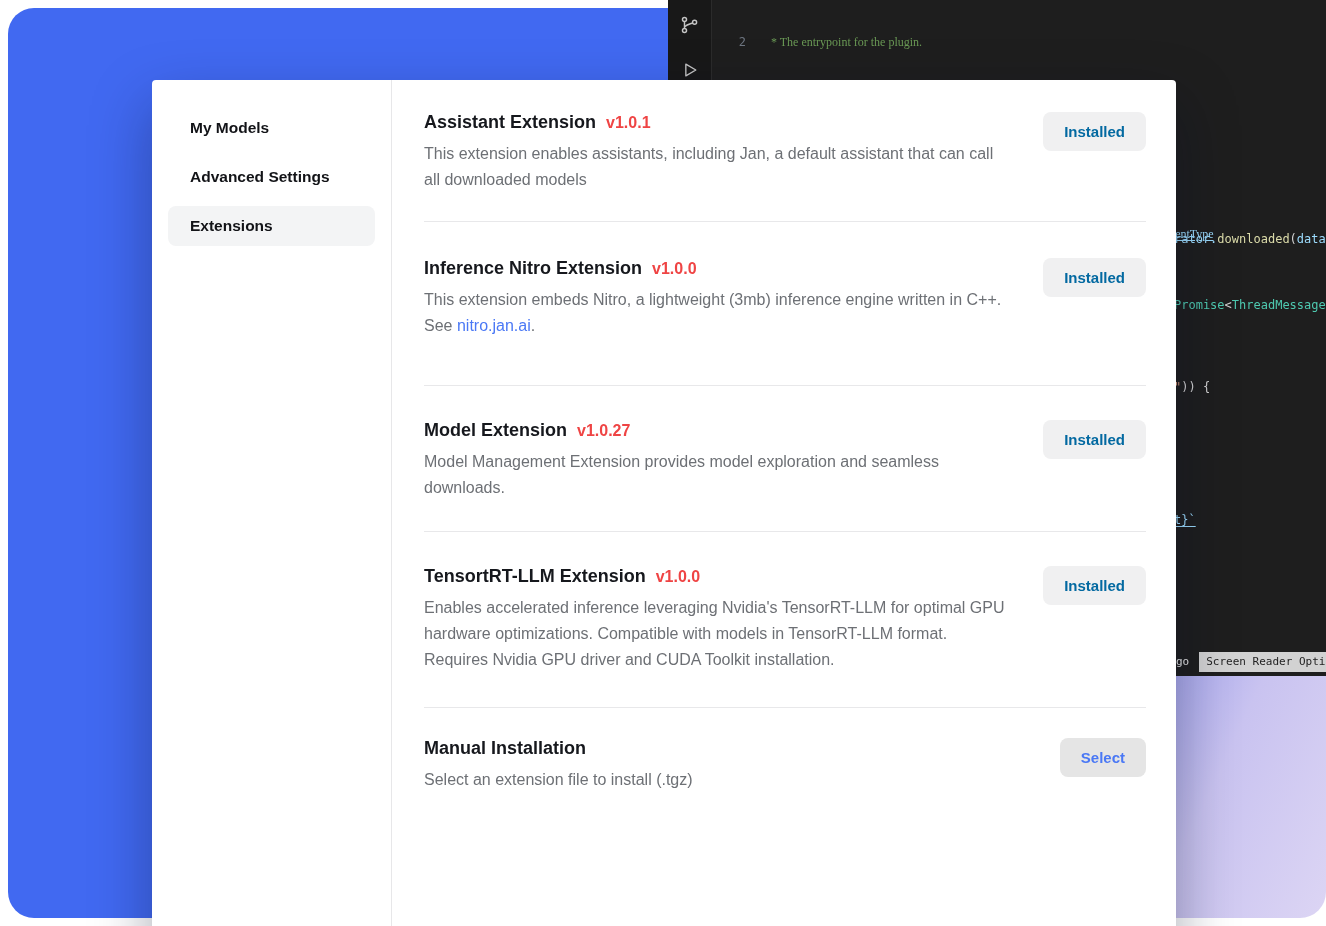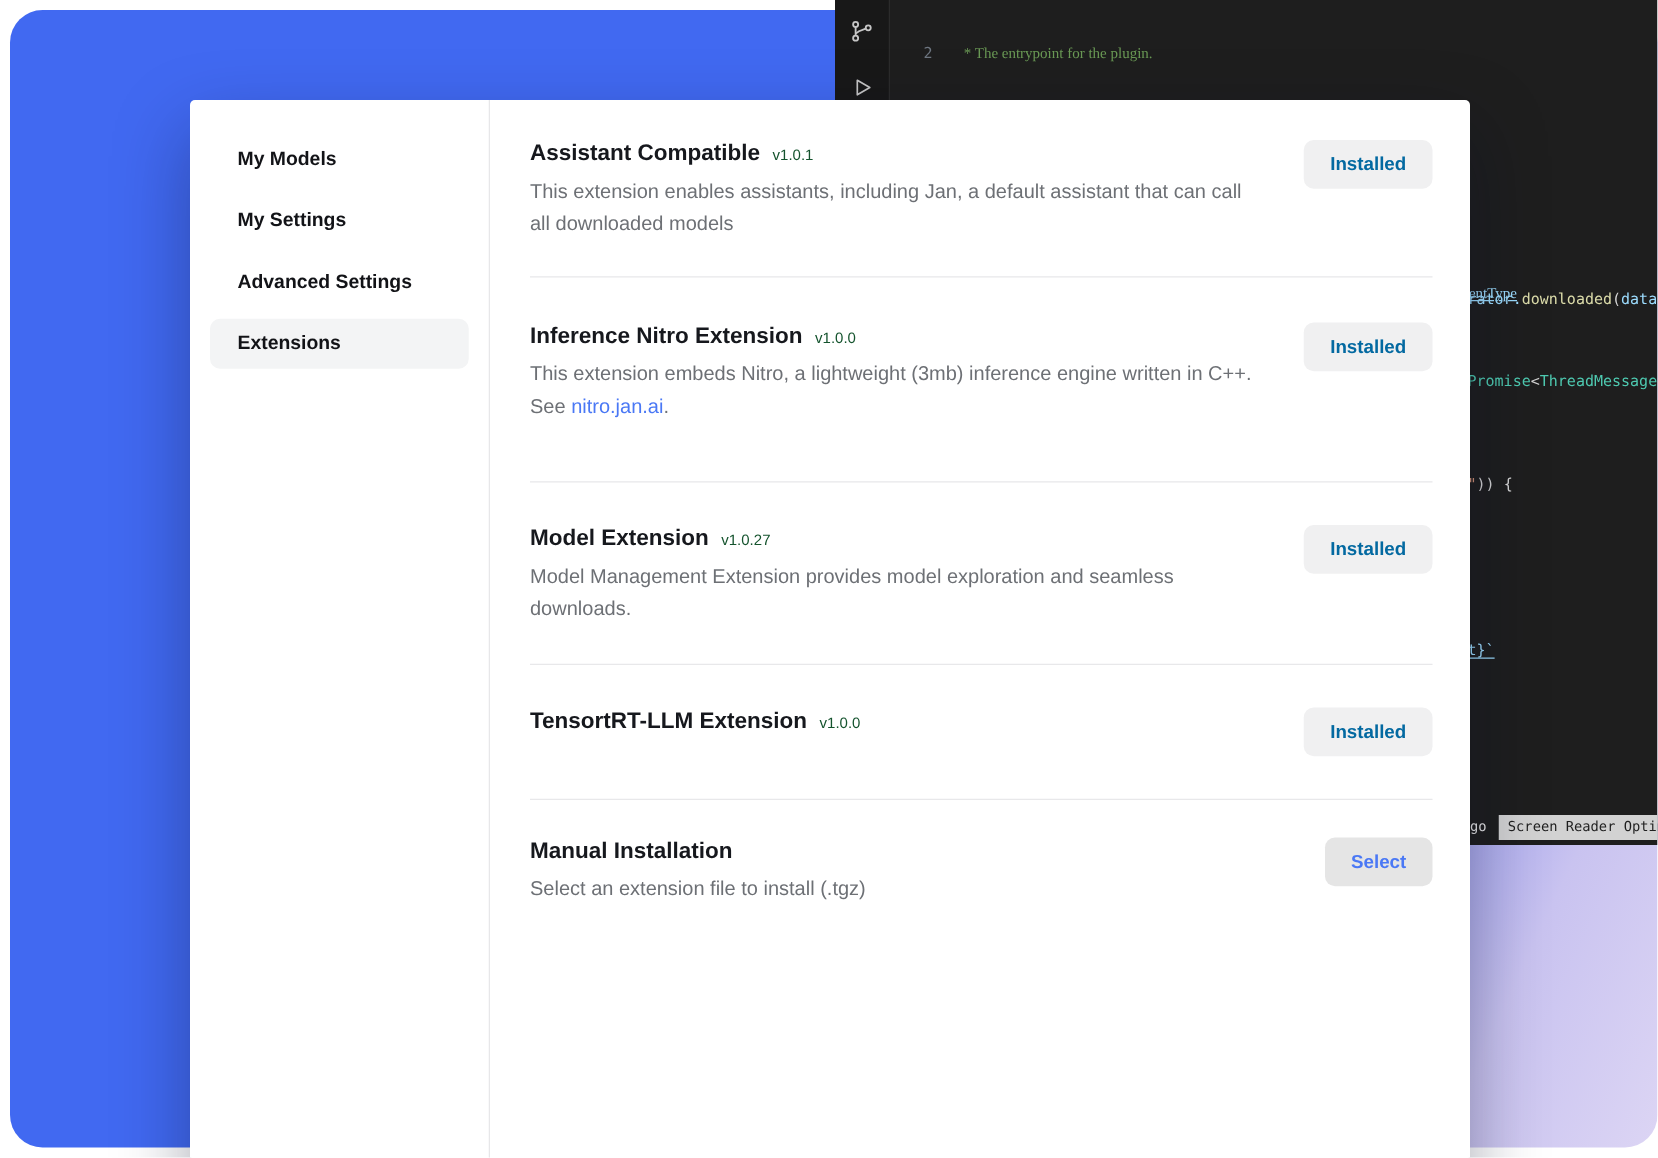--- a/index.html
+++ b/index.html
@@ -43,21 +43,21 @@
   .content { flex:1; padding:0 30px 0 32px; }
   .section { display:flex; justify-content:space-between; align-items:flex-start;
     border-bottom:1px solid #e8e8ea; }
   .section:last-child { border-bottom:none; }
   .p1{padding-top:32px;padding-bottom:28px} .p2{padding-top:36px;padding-bottom:46px}
   .p3{padding-top:34px;padding-bottom:30px} .p4{padding-top:34px;padding-bottom:34px}
   .p5{padding-top:30px;padding-bottom:20px}
   .sec-text { max-width:585px; }
   .sec-title { display:flex; align-items:baseline; gap:10px; font-size:18px;
     font-weight:700; color:#16181d; }
-  .version { font-size:12px; font-weight:400; color:#14532d; }
+  .version { font-size:16px; font-weight:700; color:#ef4444; }
   .desc { margin-top:8px; font-size:16px; line-height:26px; color:#6d7075; }
   .link { color:#4a78f5; cursor:pointer; }
   .btn { border:none; border-radius:8px; font-size:15px; font-weight:700;
     padding:11px 21px; font-family:inherit; cursor:pointer; white-space:nowrap; }
   .btn-installed { background:#f0f0f1; color:#0369a1; }
   .btn-select { background:#e5e5e5; color:#4a78f5; }
 </style>
 </head>
 <body>
 
@@ -113,31 +113,30 @@
 
     <div class="status">
       <span>go</span>
       <span class="chip">Screen Reader Optimized</span>
     </div>
   </div>
 
   <div class="modal">
     <div class="nav">
       <div class="nav-item">My Models</div>
-      <div class="nav-item">My Settings</div>
       <div class="nav-item">Advanced Settings</div>
       <div class="nav-item active">Extensions</div>
     </div>
 
     <div class="content">
 
       <div class="section p1">
         <div class="sec-text">
           <div class="sec-title">
-            <span>Assistant Compatible</span>
+            <span>Assistant Extension</span>
             <span class="version">v1.0.1</span>
           </div>
           <div class="desc">This extension enables assistants, including Jan, a default assistant that can call all downloaded models</div>
         </div>
         <button class="btn btn-installed">Installed</button>
       </div>
 
       <div class="section p2">
         <div class="sec-text">
           <div class="sec-title">
@@ -159,20 +158,21 @@
         </div>
         <button class="btn btn-installed">Installed</button>
       </div>
 
       <div class="section p4">
         <div class="sec-text">
           <div class="sec-title">
             <span>TensortRT-LLM Extension</span>
             <span class="version">v1.0.0</span>
           </div>
+          <div class="desc">Enables accelerated inference leveraging Nvidia's TensorRT-LLM for optimal GPU hardware optimizations. Compatible with models in TensorRT-LLM format. Requires Nvidia GPU driver and CUDA Toolkit installation.</div>
         </div>
         <button class="btn btn-installed">Installed</button>
       </div>
 
       <div class="section p5">
         <div class="sec-text">
           <div class="sec-title">
             <span>Manual Installation</span>
             <span class="version"></span>
           </div>

